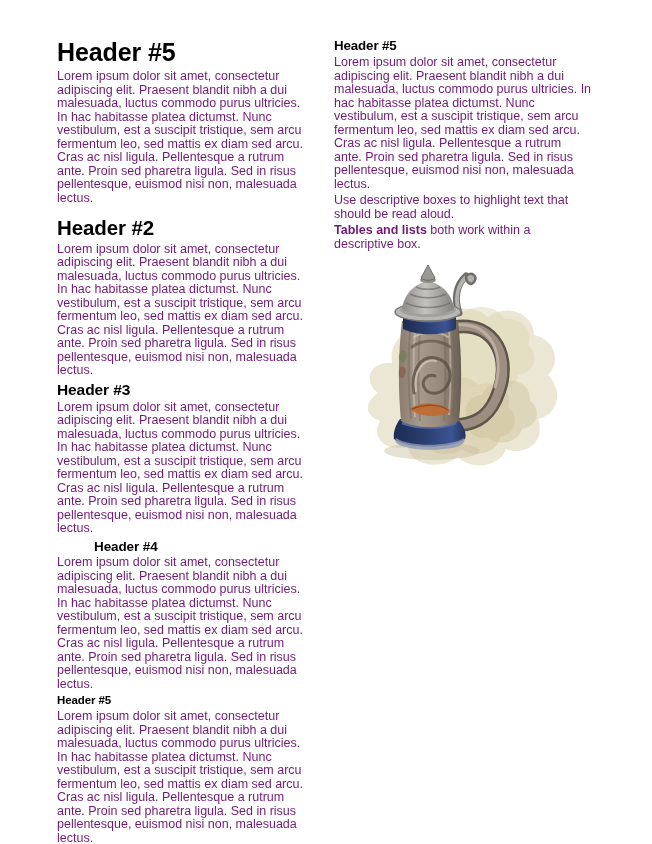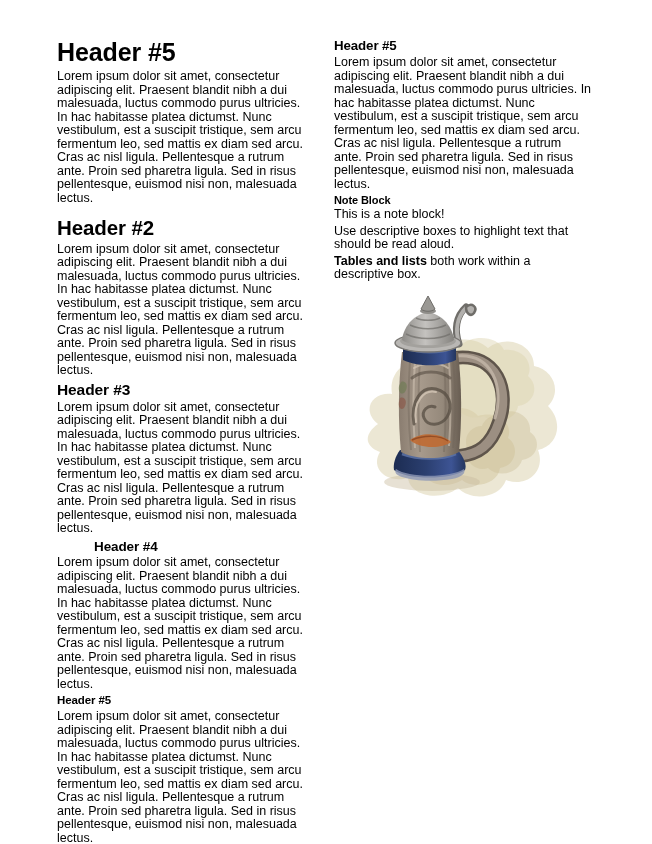--- a/index.html
+++ b/index.html
@@ -14,21 +14,21 @@
   .page { position: absolute; inset: 0; background: #ffffff; }
 
   .col { position: absolute; top: 38px; }
   .col-left  { left: 57px;  width: 253px; }
   .col-right { left: 334px; width: 258px; }
 
   p.body-text {
     font-size: 12.5px;
     line-height: 13.5px;
     margin: 0 0 3px 0;
-    color: #000000;
+    color: #701a75;
   }
   h1, h2, h3, h4, h5, .h-right, .h-note {
     color: #000000;
     font-weight: 700;
     letter-spacing: -0.1px;
   }
   h1 { font-size: 25px;   line-height: 1.12; margin: 0 0 4px 0; }
   h2 { font-size: 20.5px; line-height: 1.12; margin: 12px 0 3px 0; }
   h3 { font-size: 15.5px; line-height: 1.15; margin: 2px 0 2px 0; }
   h4 { font-size: 13.5px; line-height: 1.15; margin: 2px 0 2px 0; padding-left: 37px; }
@@ -79,24 +79,20 @@
 
   </div>
 
   <div class="col col-right">
 
     <section>
       <div class="h-right">Header #5</div>
       <p class="body-text">Lorem ipsum dolor sit amet, consectetur adipiscing elit. Praesent blandit nibh a dui malesuada, luctus commodo purus ultricies. In hac habitasse platea dictumst. Nunc vestibulum, est a suscipit tristique, sem arcu fermentum leo, sed mattis ex diam sed arcu. Cras ac nisl ligula. Pellentesque a rutrum ante. Proin sed pharetra ligula. Sed in risus pellentesque, euismod nisi non, malesuada lectus.</p>
     </section>
 
-    <section>
-      <div class="h-note">Note Block</div>
-      <p class="body-text">This is a note block!</p>
-    </section>
 
     <section>
       <p class="body-text">Use descriptive boxes to highlight text that should be read aloud.</p>
       <p class="body-text"><span class="bold-lead">Tables and lists</span><span> both work within a descriptive box.</span></p>
     </section>
 
     <figure class="stein-figure">
       <svg width="292" height="212" viewBox="0 0 292 212" xmlns="http://www.w3.org/2000/svg">
         <defs>
           <linearGradient id="bodyGrad" x1="0" y1="0" x2="1" y2="0">

